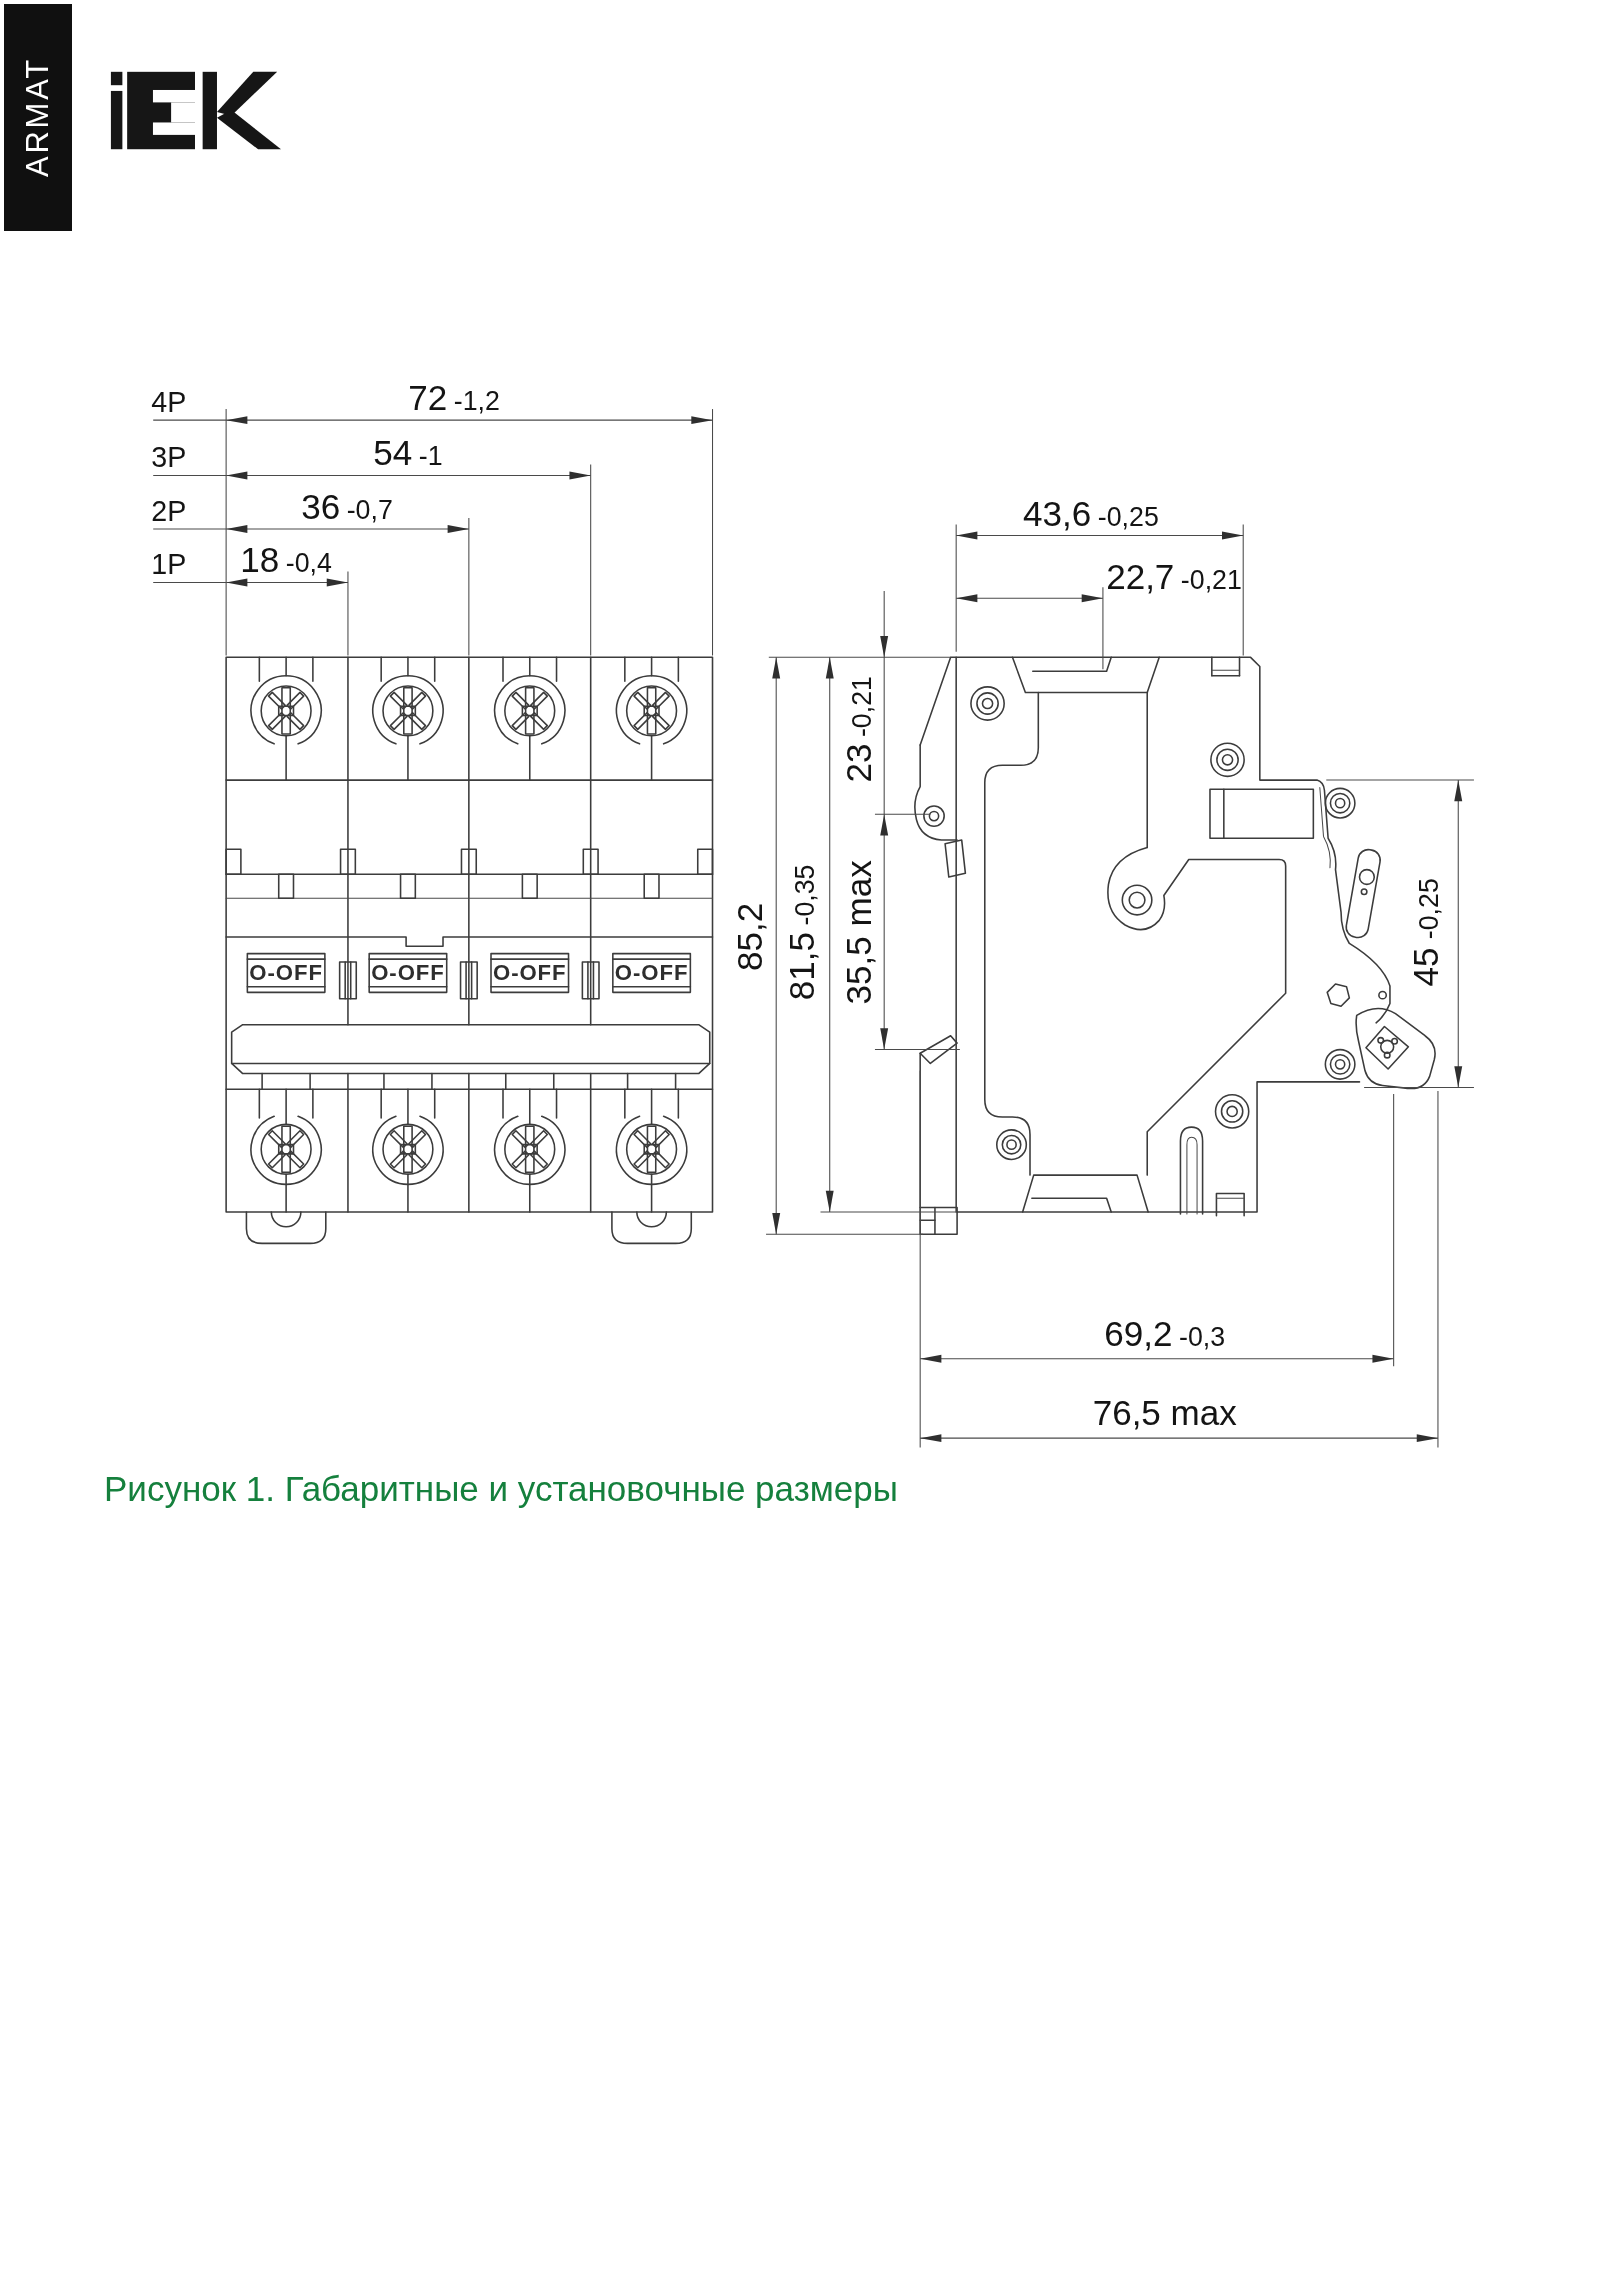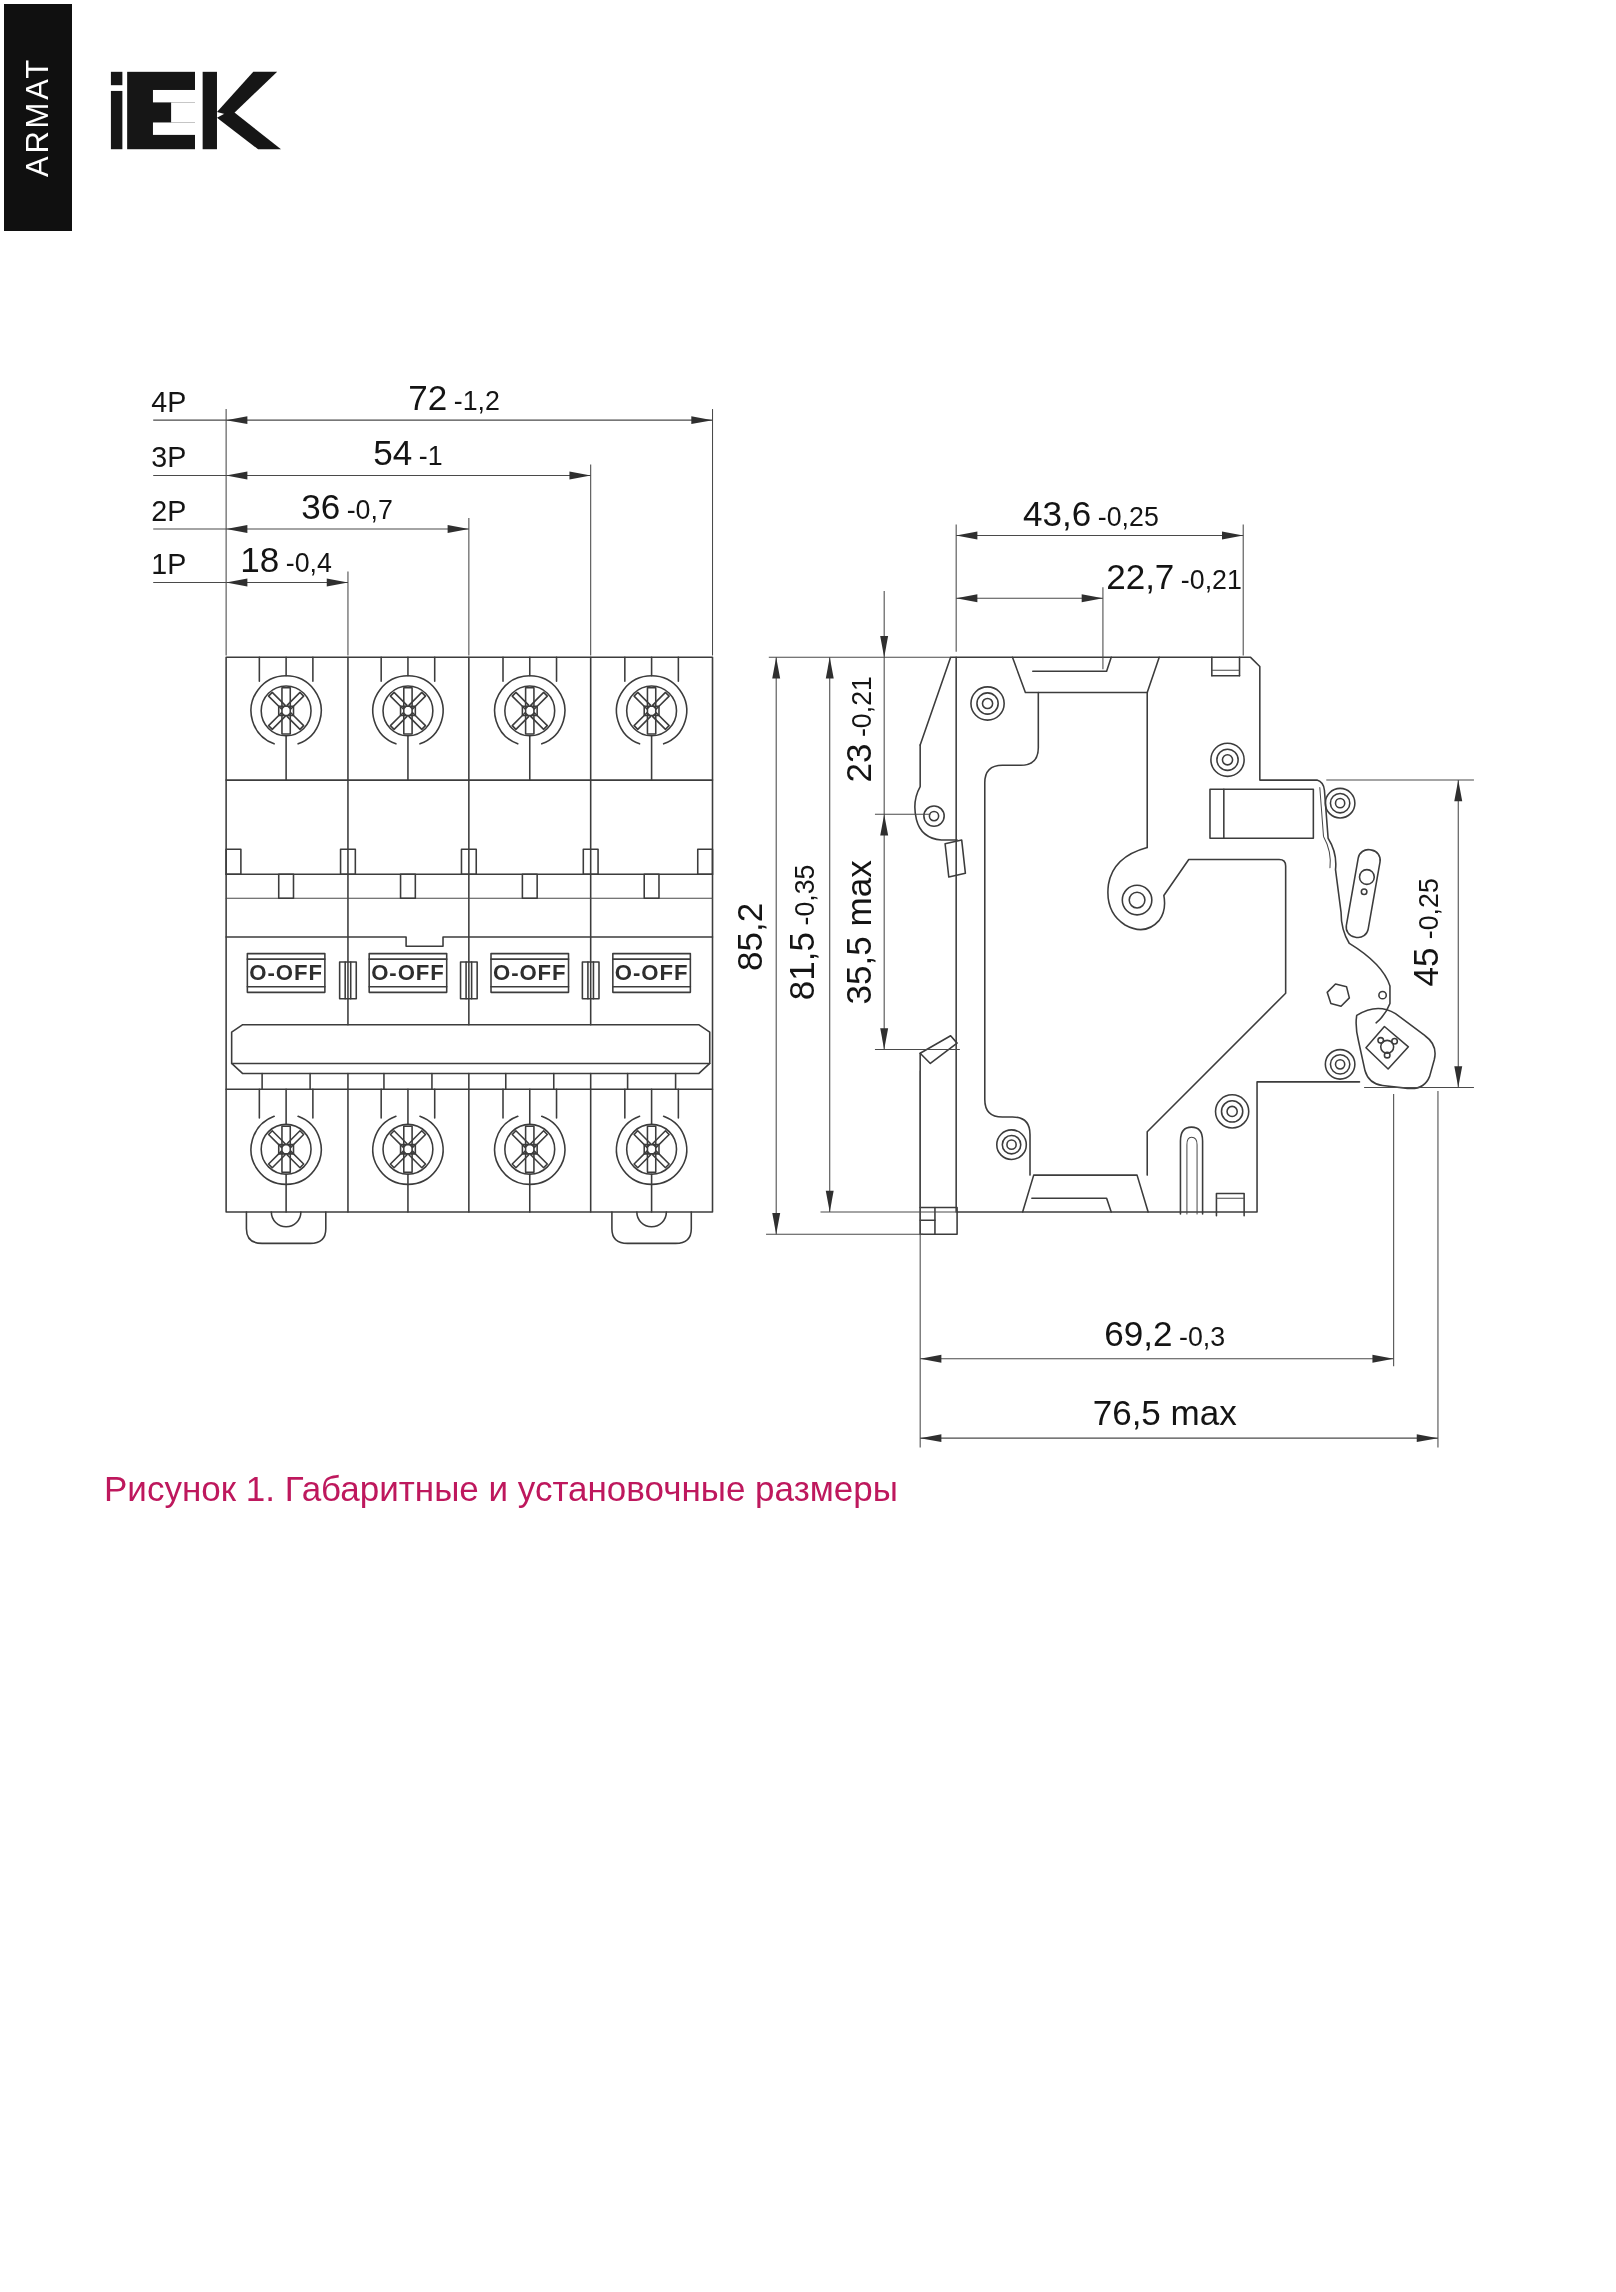--- a/index.html
+++ b/index.html
@@ -2,21 +2,21 @@
 <html style="font-size:14.8px"><head>
 <meta charset="utf-8">
 <style>
   html,body{margin:0;padding:0;background:#e8e8e8;}
   #page{position:relative;width:1617px;height:2293px;background:#ffffff;margin:0 auto;
         font-family:"Liberation Sans",sans-serif;overflow:hidden;}
   #brand-bar{position:absolute;left:3.7px;top:3.7px;width:68px;height:227px;background:#101010;
              display:flex;align-items:center;justify-content:center;}
   #brand-bar span{color:#ffffff;font-size:31px;letter-spacing:2.8px;transform:rotate(-90deg);white-space:nowrap;}
   #logo{position:absolute;left:109px;top:68px;}
-  #caption{position:absolute;left:104px;top:1469px;font-size:35px;color:#be185d;white-space:nowrap;}
+  #caption{position:absolute;left:104px;top:1469px;font-size:35px;color:#15803d;white-space:nowrap;}
   svg{display:block;}
   .pl{stroke:#3c3c3c;stroke-width:1.7;fill:none;stroke-linecap:round;stroke-linejoin:round;}
   .tl{stroke:#4a4a4a;stroke-width:1.1;fill:none;}
   .dl{stroke:#4a4a4a;stroke-width:1.15;fill:none;}
   .ah{fill:#2f2f2f;stroke:none;}
   .wf{fill:#ffffff;}
   text{fill:#141414;}
   .dt{font-size:38px;}
   .ds{font-size:29px;}
   .pt{font-size:31px;}

